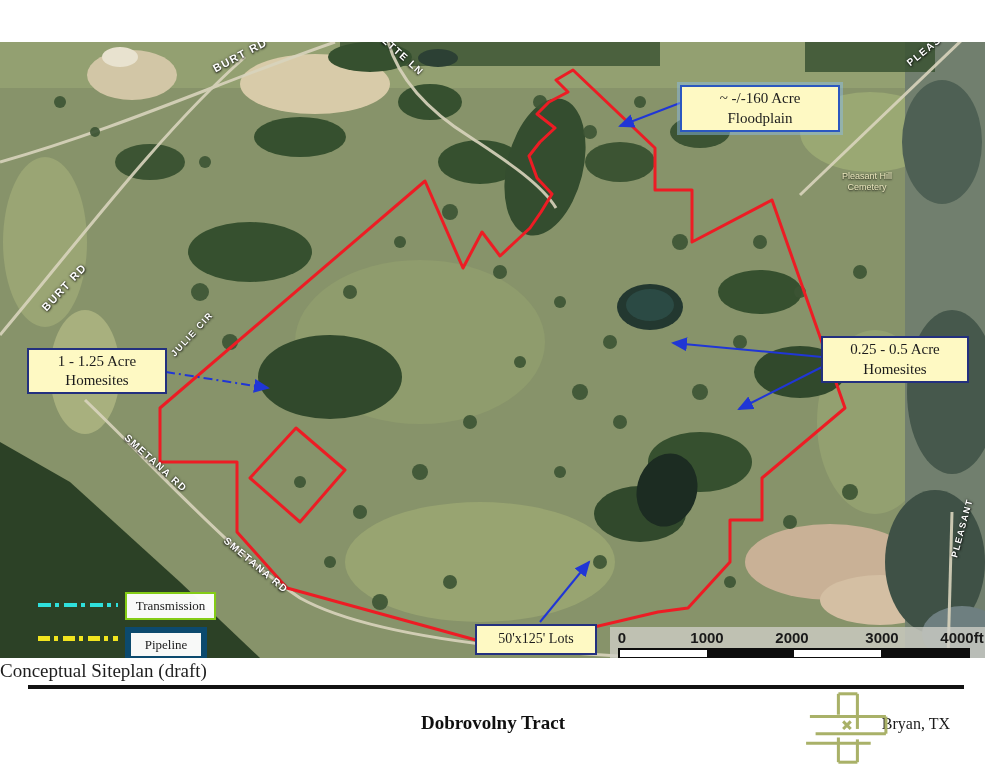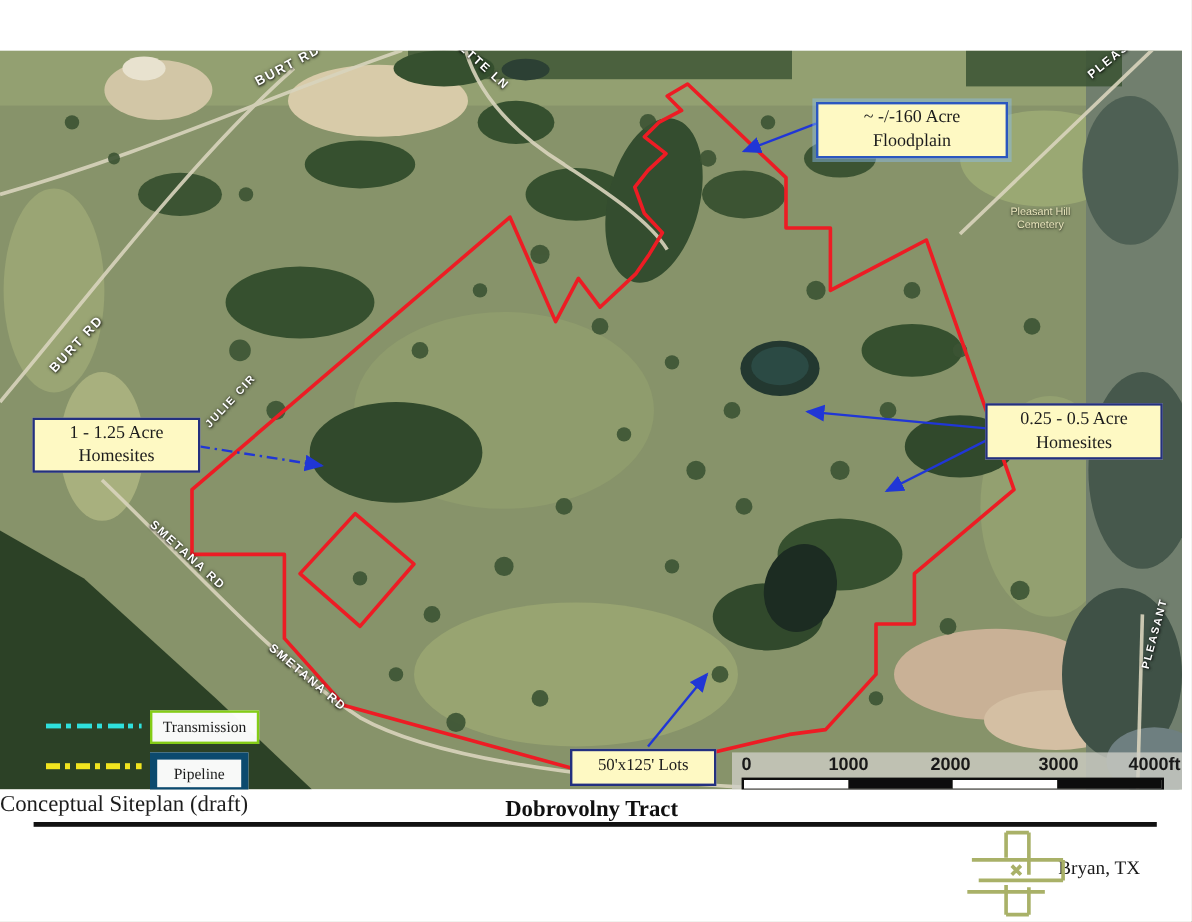--- a/index.html
+++ b/index.html
@@ -41,21 +41,21 @@
                     font-weight:bold;font-size:15px;transform:translateX(-50%);}
   .scalebar{position:absolute;left:8px;top:21px;width:348px;height:7px;border:2px solid #0d0d0d;
             display:flex;}
   .scalebar .seg{flex:1 1 0;}
   .seg.w{background:#ffffff;} .seg.b{background:#0d0d0d;}
 
   
   .caption{position:absolute;left:0;top:660px;width:993px;text-align:left;
            font-size:19px;color:#1d1d1d;}
   .rule{position:absolute;left:28px;top:685px;width:936px;height:4px;background:#121212;}
-  .f-title{position:absolute;left:0;top:664px;width:986px;text-align:center;
+  .f-title{position:absolute;left:0;top:712px;width:986px;text-align:center;
            font-weight:bold;font-size:19px;color:#101010;}
   .f-sub{position:absolute;left:0;top:715px;width:950px;text-align:right;
          font-size:16px;color:#1a1a1a;}
   .f-web{position:absolute;left:0;top:734px;width:993px;text-align:center;
          font-family:"DejaVu Sans",sans-serif;font-size:26px;color:#8f8f8f;letter-spacing:1px;}
   .logo{position:absolute;left:800px;top:690px;}
 </style>
 </head>
 <body>
 

